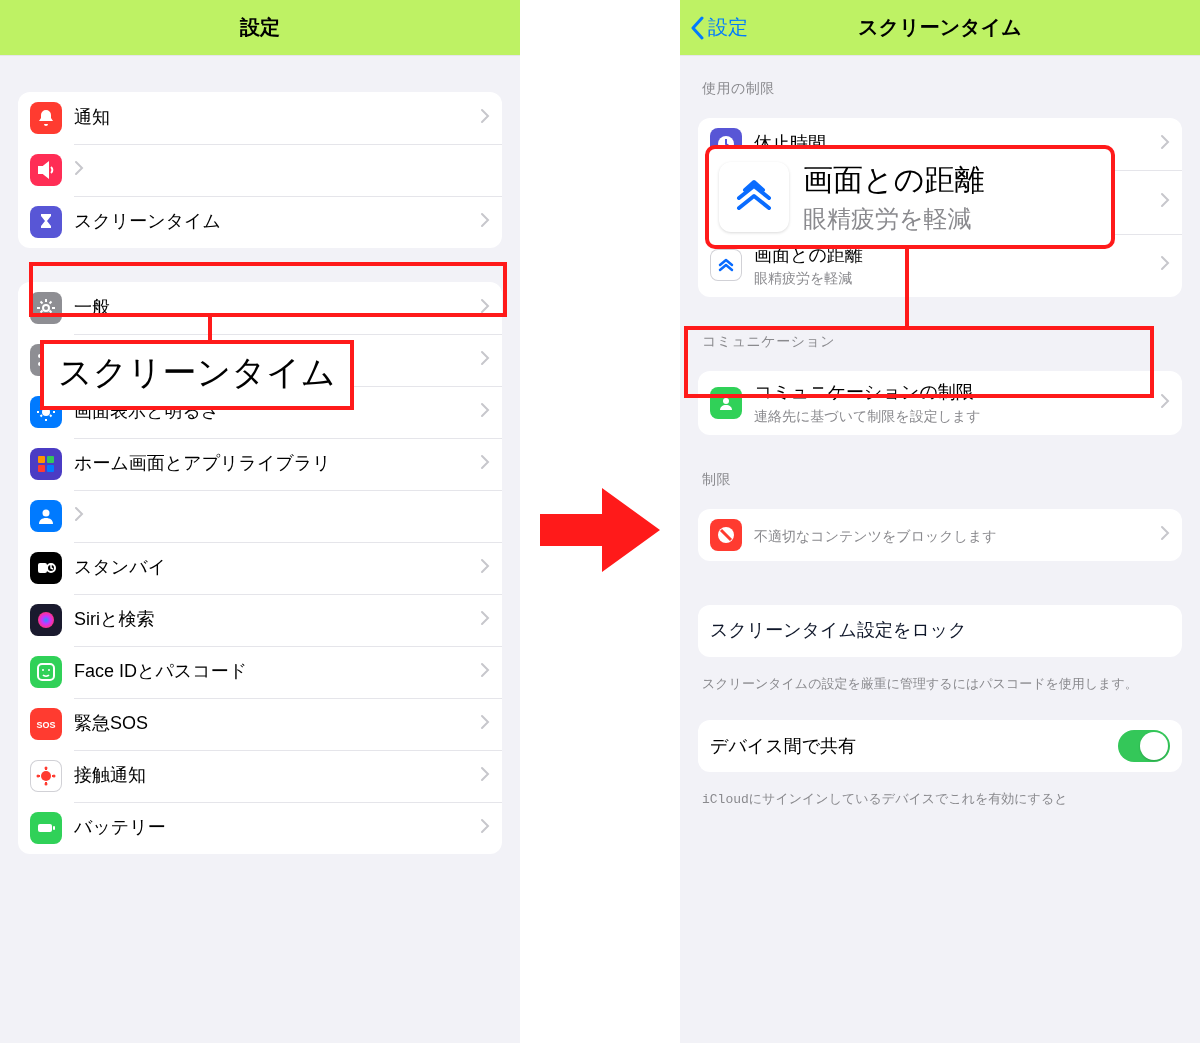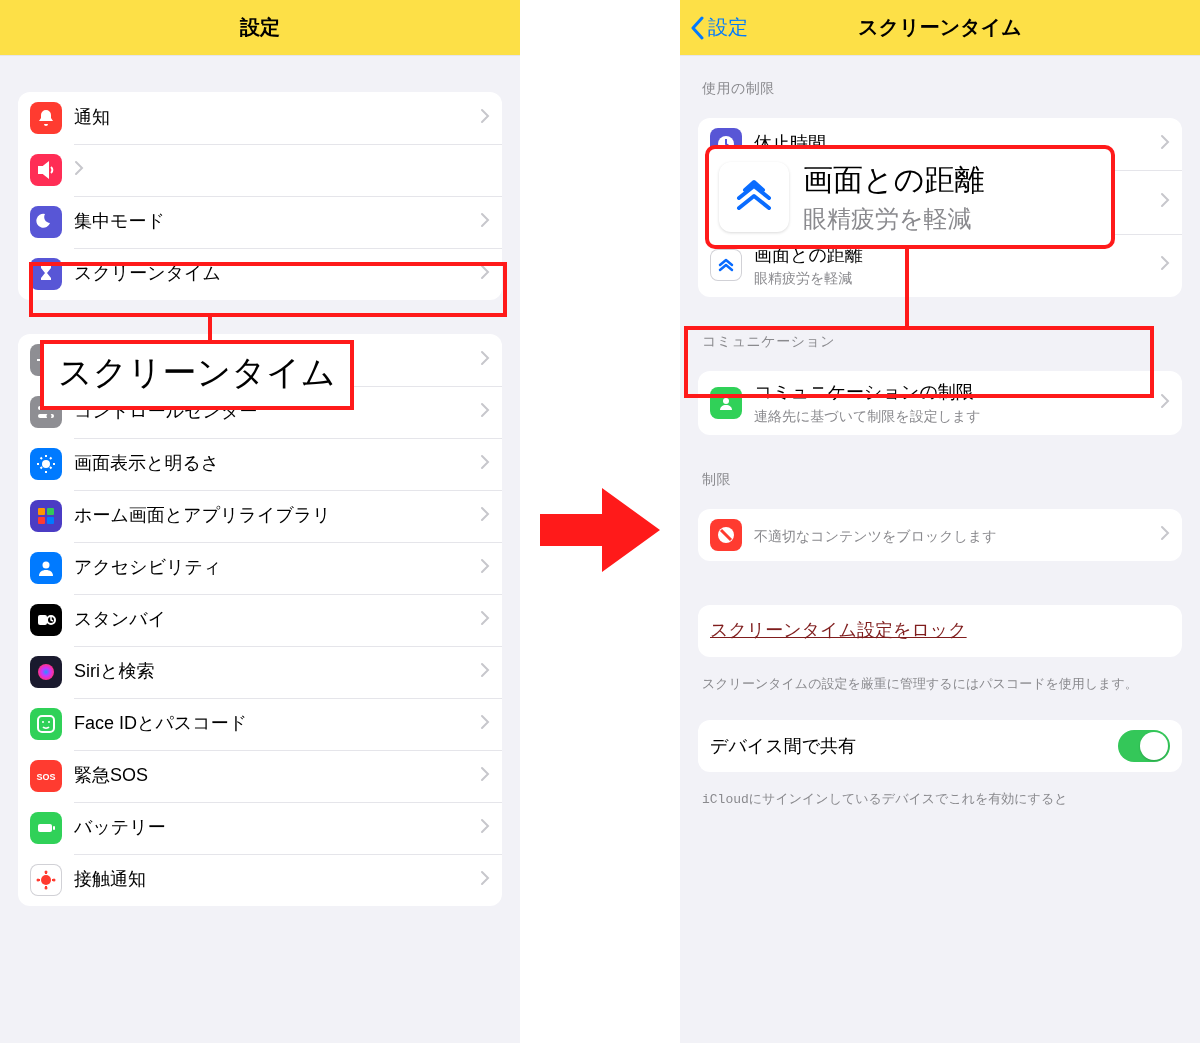--- a/index.html
+++ b/index.html
@@ -2,38 +2,38 @@
 <html><head>
 <meta charset="utf-8">
 <style>
   * { margin:0; padding:0; box-sizing:border-box; font-family:-apple-system,"Hiragino Sans","Hiragino Kaku Gothic ProN",sans-serif; -webkit-font-smoothing:antialiased; }
   body { background:#fff; width:1200px; height:1043px; overflow:hidden; position:relative; }
   .phone { position:absolute; top:0; width:520px; height:1043px; background:#f2f2f7; overflow:hidden; }
   .phone.left { left:0; }
   .phone.right { left:680px; }
 
   
-  .nav { height:56px; background:#fde047; display:flex; align-items:center; justify-content:center; position:relative; font-size:20px; font-weight:600; border-bottom:1px solid #e5e5ea; }
+  .nav { height:56px; background:#bef264; display:flex; align-items:center; justify-content:center; position:relative; font-size:20px; font-weight:600; border-bottom:1px solid #e5e5ea; }
   .nav .back { position:absolute; left:10px; display:flex; align-items:center; color:#007aff; font-size:20px; font-weight:400; }
   .nav .back svg { width:14px; height:24px; margin-right:4px; }
 
   .content { padding:0 18px; }
   .section-header { font-size:14px; color:#8a8a8e; padding:24px 4px 8px 4px; letter-spacing:.5px; }
 
   .group { background:#fff; border-radius:12px; overflow:hidden; margin:12px 0; }
   .row { display:flex; align-items:center; padding:10px 12px; min-height:52px; position:relative; }
   .row + .row::before { content:""; position:absolute; left:56px; right:0; top:0; height:1px; background:#e5e5ea; }
   .icon { width:32px; height:32px; border-radius:8px; display:flex; align-items:center; justify-content:center; flex:none; margin-right:12px; color:#fff; }
   .icon svg { width:20px; height:20px; }
   .labels { flex:1; display:flex; flex-direction:column; justify-content:center; }
   .title { font-size:18px; color:#000; line-height:1.3; }
   .subtitle { font-size:14px; color:#8a8a8e; line-height:1.3; margin-top:2px; }
   .chev { color:#c7c7cc; flex:none; }
   .chev svg { width:10px; height:16px; }
-  .link .title { color:#7f1d1d;text-decoration:underline; }
+  .link .title { color:#0f172a; }
   .footer { font-size:13px; color:#8a8a8e; padding:6px 4px 0 4px; line-height:1.5;font-family:Liberation Mono, monospace; }
 
   
   .toggle { width:52px; height:32px; background:#34c759; border-radius:16px; position:relative; flex:none; }
   .toggle::after { content:""; position:absolute; right:2px; top:2px; width:28px; height:28px; background:#fff; border-radius:50%; box-shadow:0 1px 2px rgba(0,0,0,.2); }
 
   
   .hl { position:absolute; border:4px solid #ff1a1a; pointer-events:none; }
 
   
@@ -80,33 +80,20 @@
               <use href="#i-speaker"></use>
             </svg>
           </div>
           <span class="chev"><svg viewBox="0 0 10 16">
               <path d="M2 2l6 6-6 6" stroke="currentColor" stroke-width="2" fill="none" stroke-linecap="round"></path>
             </svg></span>
         </div>
         <div class="row">
           <div class="icon" style="background:#5856d6;">
             <svg viewBox="0 0 20 20">
-              <use href="#i-moon"></use>
-            </svg>
-          </div>
-          <div class="labels">
-            <div class="title">集中モード</div>
-          </div>
-          <span class="chev"><svg viewBox="0 0 10 16">
-              <path d="M2 2l6 6-6 6" stroke="currentColor" stroke-width="2" fill="none" stroke-linecap="round"></path>
-            </svg></span>
-        </div>
-        <div class="row">
-          <div class="icon" style="background:#5856d6;">
-            <svg viewBox="0 0 20 20">
               <use href="#i-hourglass"></use>
             </svg>
           </div>
           <div class="labels">
             <div class="title">スクリーンタイム</div>
           </div>
           <span class="chev"><svg viewBox="0 0 10 16">
               <path d="M2 2l6 6-6 6" stroke="currentColor" stroke-width="2" fill="none" stroke-linecap="round"></path>
             </svg></span>
         </div>
@@ -163,23 +150,20 @@
           <span class="chev"><svg viewBox="0 0 10 16">
               <path d="M2 2l6 6-6 6" stroke="currentColor" stroke-width="2" fill="none" stroke-linecap="round"></path>
             </svg></span>
         </div>
         <div class="row">
           <div class="icon" style="background:#007aff;">
             <svg viewBox="0 0 20 20">
               <use href="#i-person"></use>
             </svg>
           </div>
-          <div class="labels">
-            <div class="title">アクセシビリティ</div>
-          </div>
           <span class="chev"><svg viewBox="0 0 10 16">
               <path d="M2 2l6 6-6 6" stroke="currentColor" stroke-width="2" fill="none" stroke-linecap="round"></path>
             </svg></span>
         </div>
         <div class="row">
           <div class="icon" style="background:#000000;">
             <svg viewBox="0 0 20 20">
               <use href="#i-standby"></use>
             </svg>
           </div>
@@ -223,40 +207,40 @@
             </svg>
           </div>
           <div class="labels">
             <div class="title">緊急SOS</div>
           </div>
           <span class="chev"><svg viewBox="0 0 10 16">
               <path d="M2 2l6 6-6 6" stroke="currentColor" stroke-width="2" fill="none" stroke-linecap="round"></path>
             </svg></span>
         </div>
         <div class="row">
+          <div class="icon" style="background:#ffffff;box-shadow:inset 0 0 0 1px #d1d1d6;">
+            <svg viewBox="0 0 20 20">
+              <use href="#i-covid"></use>
+            </svg>
+          </div>
+          <div class="labels">
+            <div class="title">接触通知</div>
+          </div>
+          <span class="chev"><svg viewBox="0 0 10 16">
+              <path d="M2 2l6 6-6 6" stroke="currentColor" stroke-width="2" fill="none" stroke-linecap="round"></path>
+            </svg></span>
+        </div>
+        <div class="row">
           <div class="icon" style="background:#30d158;">
             <svg viewBox="0 0 20 20">
               <use href="#i-battery"></use>
             </svg>
           </div>
           <div class="labels">
             <div class="title">バッテリー</div>
-          </div>
-          <span class="chev"><svg viewBox="0 0 10 16">
-              <path d="M2 2l6 6-6 6" stroke="currentColor" stroke-width="2" fill="none" stroke-linecap="round"></path>
-            </svg></span>
-        </div>
-        <div class="row">
-          <div class="icon" style="background:#ffffff;box-shadow:inset 0 0 0 1px #d1d1d6;">
-            <svg viewBox="0 0 20 20">
-              <use href="#i-covid"></use>
-            </svg>
-          </div>
-          <div class="labels">
-            <div class="title">接触通知</div>
           </div>
           <span class="chev"><svg viewBox="0 0 10 16">
               <path d="M2 2l6 6-6 6" stroke="currentColor" stroke-width="2" fill="none" stroke-linecap="round"></path>
             </svg></span>
         </div>
       </div>
   </div>
 </div>
 
 <div class="hl" style="left:29px; top:262px; width:478px; height:55px;"></div>

